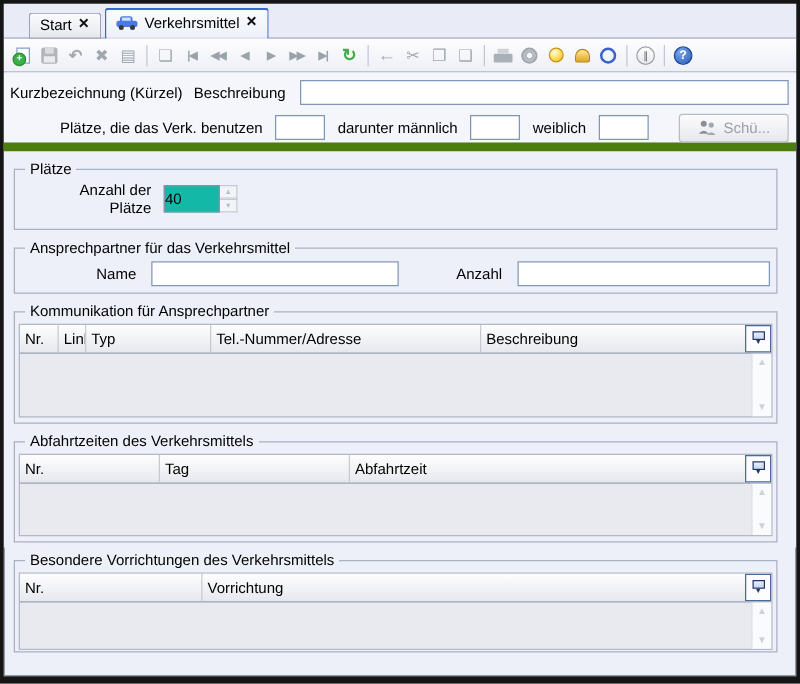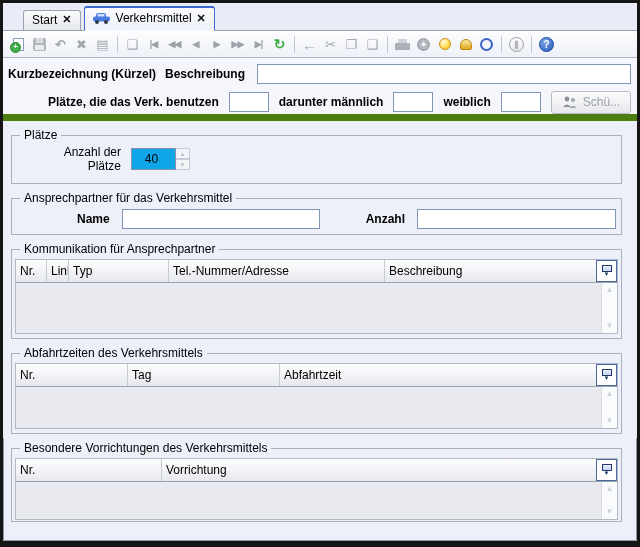--- a/index.html
+++ b/index.html
@@ -39,21 +39,21 @@
   .i-bell{width:12px;height:11px;background:linear-gradient(#ffe9a0,#e0a81e);border:1px solid #b8860b;border-radius:6px 6px 2px 2px;}
   .i-clock{width:13px;height:13px;border-radius:50%;background:#f2f5fa;border:2px solid #3a62c8;}
   .i-cfg{width:15px;height:15px;border-radius:50%;background:linear-gradient(#ffffff,#e6e7ea);border:1px solid #9aa0a8;
        color:#5a6068;font-size:8px;line-height:13px;text-align:center;}
   .i-help{width:15px;height:15px;border-radius:50%;background:radial-gradient(circle at 35% 30%,#7aa6e8,#2a5ab8);border:1px solid #1c439a;
        color:#fff;font-size:10px;font-weight:bold;line-height:13px;text-align:center;}
   
   .headerform{height:56px;background:#f5f6fc;padding:5px 4px 0 5px;}
   .hrow{display:flex;align-items:center;height:22px;}
   .hrow2{margin-top:5px;height:24px;}
-  .lbl{white-space:nowrap;font-weight:bold;}
+  .lbl{white-space:nowrap;}
   input.txt{height:20px;border:1px solid #8096b8;background:#fff;font:12px "Liberation Sans",sans-serif;padding:0 3px;outline:none;}
   .flexin{flex:1;margin-right:2px;}
   .w40{width:40px;margin:0 10px;}
   .btn-schue{margin-left:auto;margin-right:2px;width:88px;height:23px;display:flex;align-items:center;justify-content:center;gap:5px;
        background:linear-gradient(#fcfcfd,#e7e8ec);border:1px solid #b8bcc6;border-radius:3px;color:#9aa0aa;font-size:12px;}
   
   .ptabs{height:23px;padding:2px 0 0 7px;background:#f5f6fc;display:flex;align-items:flex-end;}
   .ptab{padding:3px 10px 3px 10px;background:linear-gradient(#fcfdfe,#f1f3fa);border:1px solid #9aa2b4;border-top:2px solid #3a68cc;
        border-bottom:none;border-radius:3px 3px 0 0;margin-bottom:-1px;}
   .page{height:324px;background:#edeff9;border-top:7px solid #4d7c0f;padding:7px 15px 4px 8px;}
@@ -62,21 +62,21 @@
   legend{padding:0 4px;margin-left:5px;font-size:12px;}
   .fs-plaetze{height:56px;}
   .fs-anspr{height:44px;}
   .fs-komm{height:97px;}
   .fs-abf{height:88px;}
   .fs-vorr{height:81px;}
   
   .spinrow{display:flex;align-items:center;margin-top:2px;}
   .spinlabel{width:76px;margin-left:30px;text-align:right;line-height:14px;}
   .spinner{display:flex;margin-left:10px;}
-  .spinval{width:45px;height:22px;background:#0ea5e9;border:1px solid #8892a8;text-align:center;line-height:20px;padding-right:4px;}
+  .spinval{width:45px;height:22px;background:#14b8a6;border:1px solid #8892a8;text-align:left;line-height:20px;padding-right:4px;}
   .spinbtns{display:flex;flex-direction:column;width:14px;}
   .spinbtn{flex:1;background:#f3f4f8;border:1px solid #c6cad6;border-left:none;color:#b6bec8;font-size:6px;
        display:flex;align-items:center;justify-content:center;}
   
   .ansrow{display:flex;align-items:center;margin-top:3px;}
   .ans-name-lbl{margin-left:62px;text-align:center;}
   .ans-name-in{width:198px;margin-left:12px;}
   .ans-vor-lbl{margin-left:46px;}
   .ans-vor-in{flex:1;margin-left:12px;margin-right:2px;}
   

